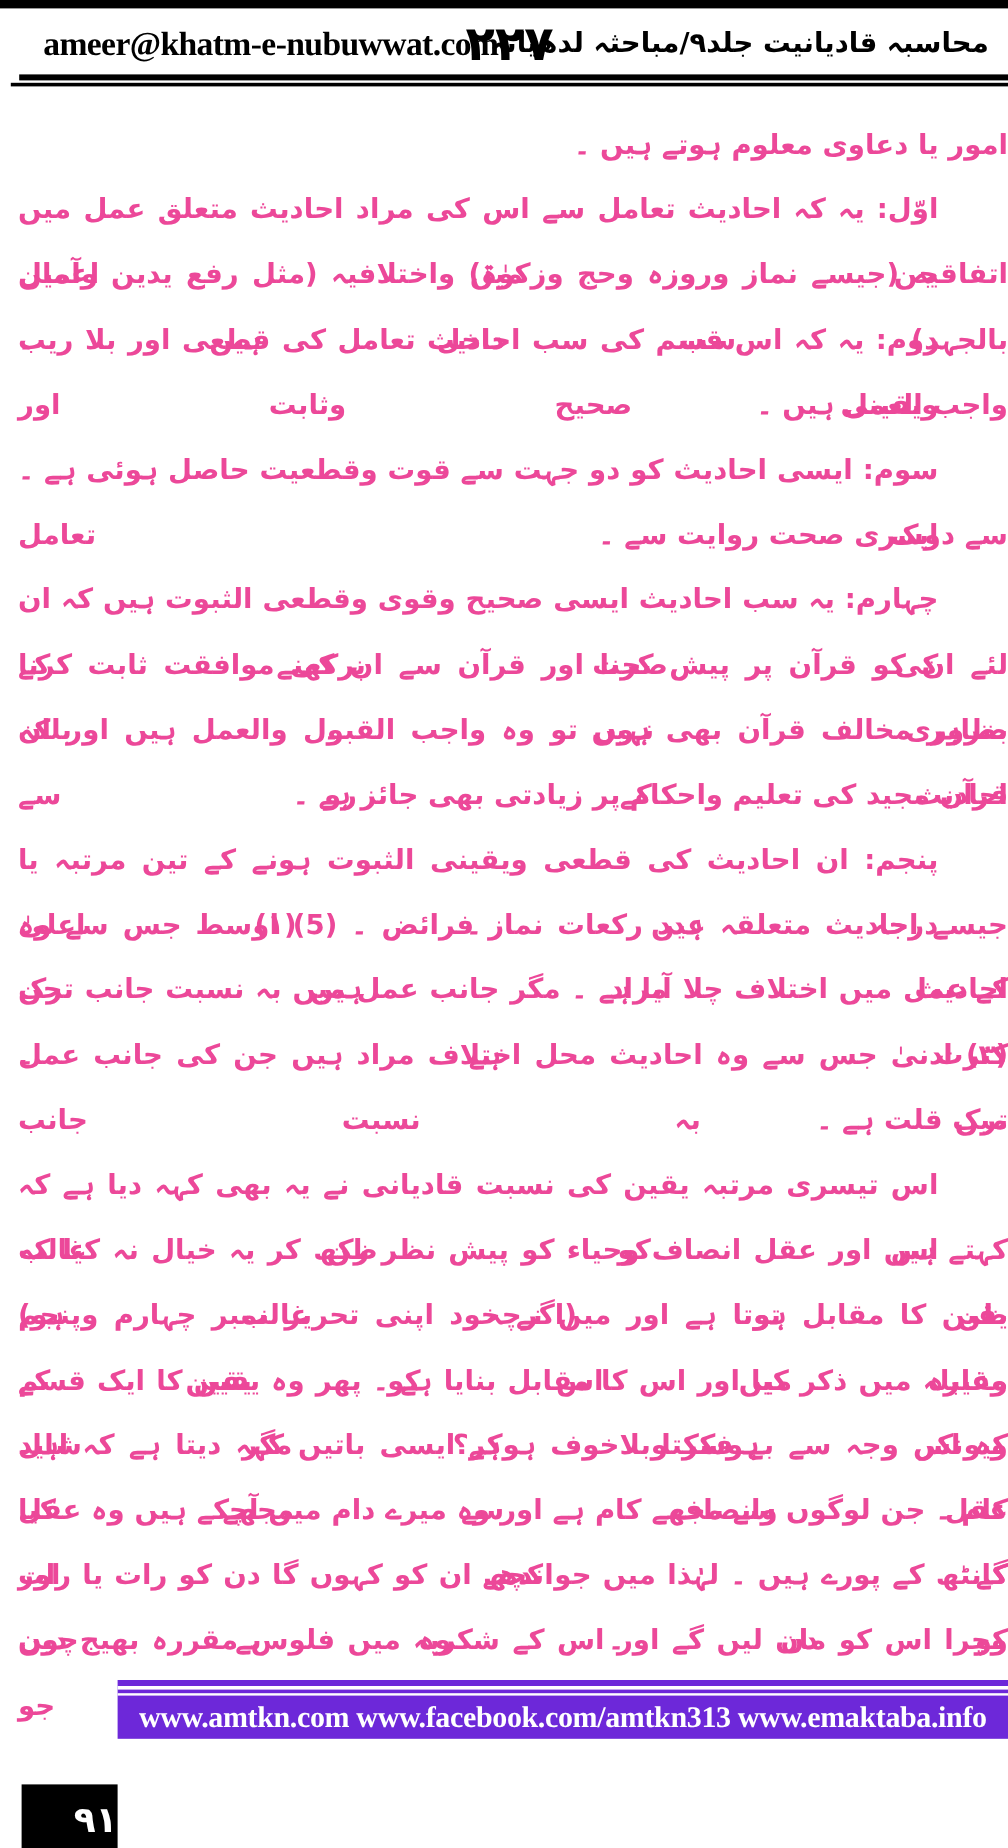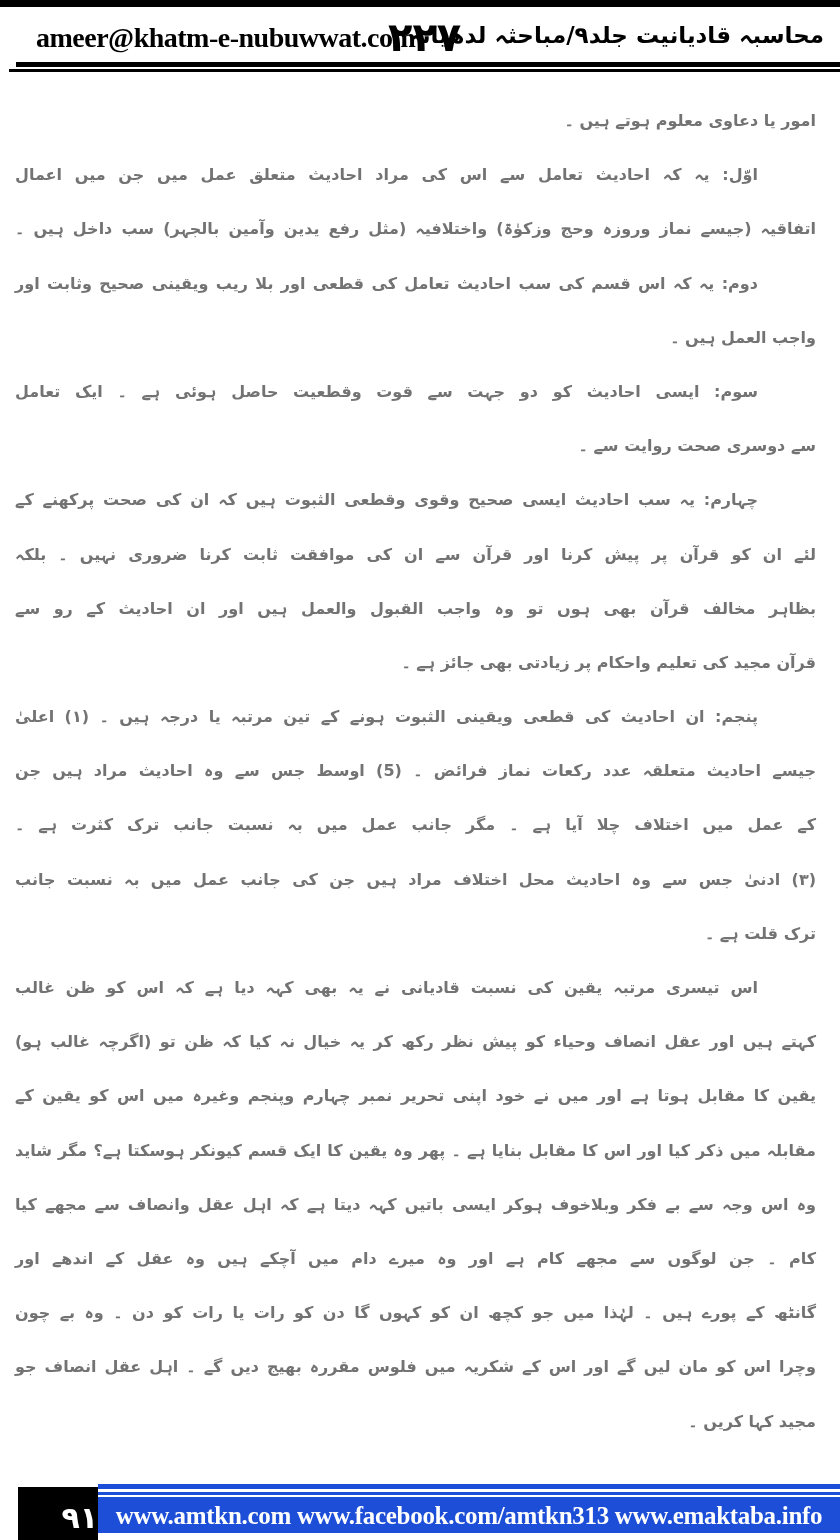--- a/index.html
+++ b/index.html
@@ -35,44 +35,44 @@
     direction:rtl;white-space:nowrap;
   }
 
   
   .rule{position:absolute;top:62px;left:0;width:840px;}
   .rule-thick{margin-left:16px;height:5px;background:#000;}
   .rule-thin{margin-left:9px;margin-top:2px;height:3px;background:#000;}
 
   
   .body-text{
-    position:absolute;top:94px;left:15px;right:24px;
-    direction:rtl;color:#737373;
+    position:absolute;top:94px;left:15px;right:0;
+    direction:rtl;color:#ec4899;
     font-family:"DejaVu Sans", sans-serif;
-    font-weight:bold;font-size:16px;
+    font-weight:bold;font-size:23px;
   }
   .ln{
     height:54.2px;line-height:54.2px;
     overflow:visible;
   }
   .ln.full{text-align:justify;text-align-last:justify;}
   .ln.lead{text-align:justify;text-align-last:justify;padding-right:58px;}
   .ln.short{text-align:right;}
 
   
   .ftr-pagebox{
     position:absolute;left:18px;top:1487px;width:80px;height:60px;
     background:#000;color:#fff;
     display:flex;align-items:center;justify-content:flex-start;
     font-family:"DejaVu Sans", sans-serif;font-weight:bold;font-size:30px;
     direction:rtl;z-index:2;
   }
   .ftr-bar{
-    position:absolute;left:98px;top:1484px;right:0;height:49px;
-    background:#1d4ed8;z-index:1;
+    position:absolute;left:98px;top:1400px;right:0;height:49px;
+    background:#6d28d9;z-index:1;
   }
   .ftr-stripe1{position:absolute;top:5px;left:0;right:0;height:3px;background:#fff;}
   .ftr-stripe2{position:absolute;top:11px;left:0;right:0;height:2px;background:#fff;}
   .ftr-links{
     position:absolute;left:0;right:0;top:14px;bottom:0;
     display:flex;align-items:center;justify-content:center;
     color:#fff;font-family:"Liberation Serif", serif;
     font-weight:bold;font-size:25px;letter-spacing:-0.3px;
     white-space:nowrap;
   }

